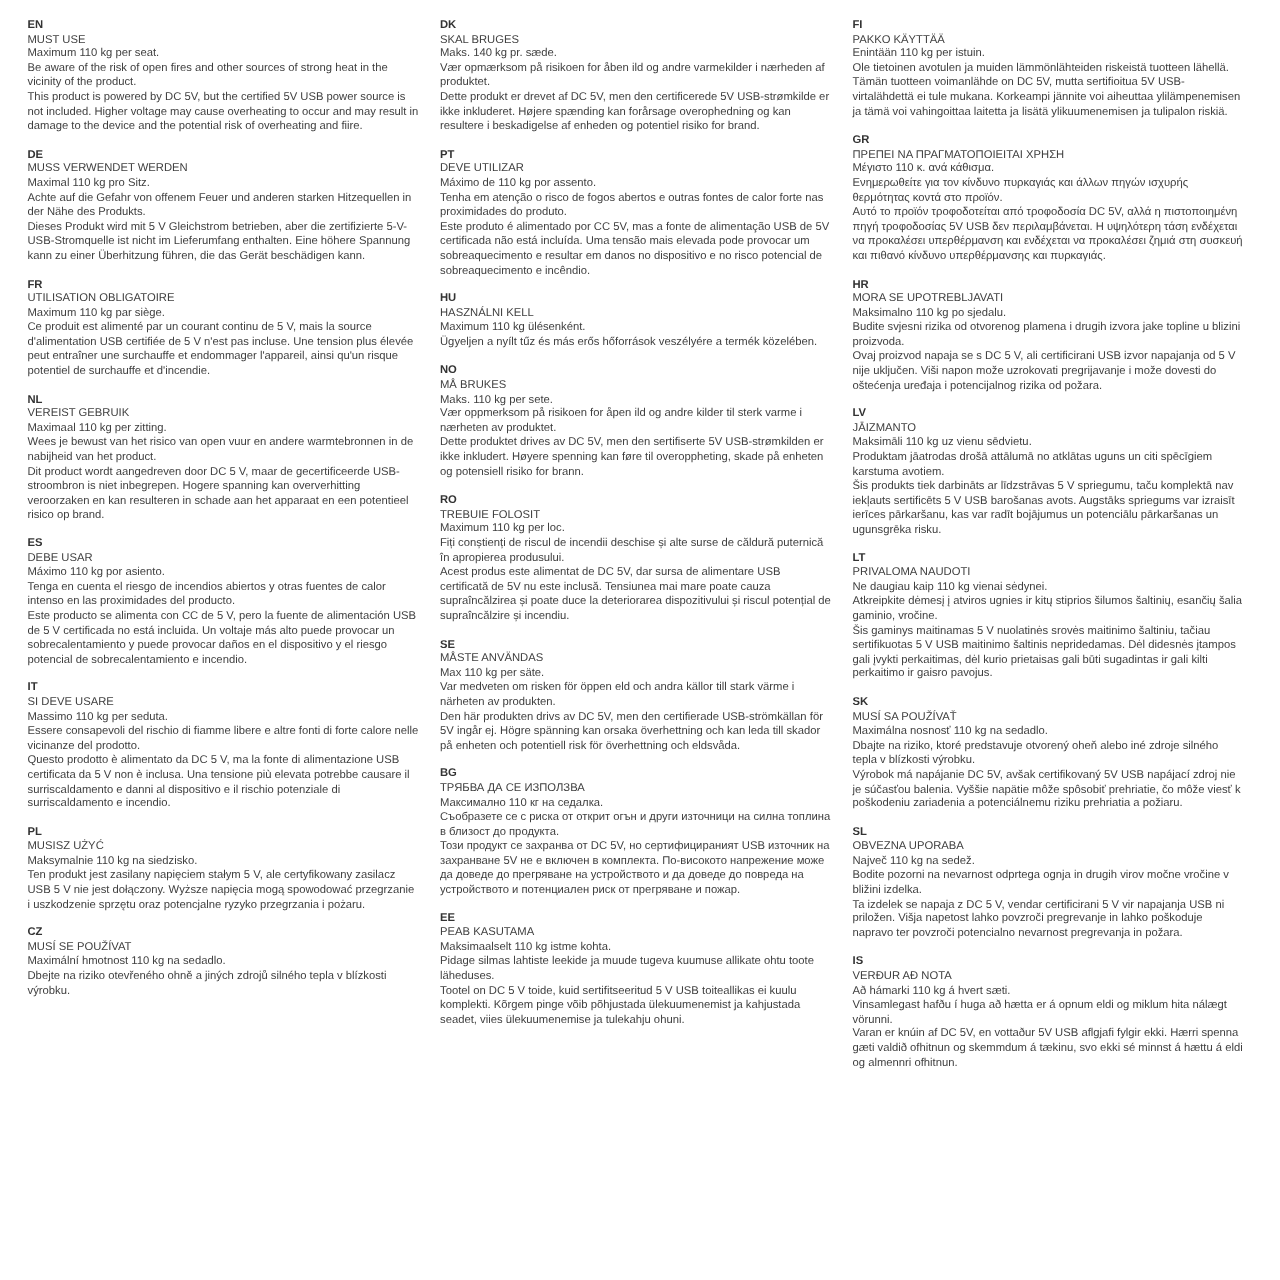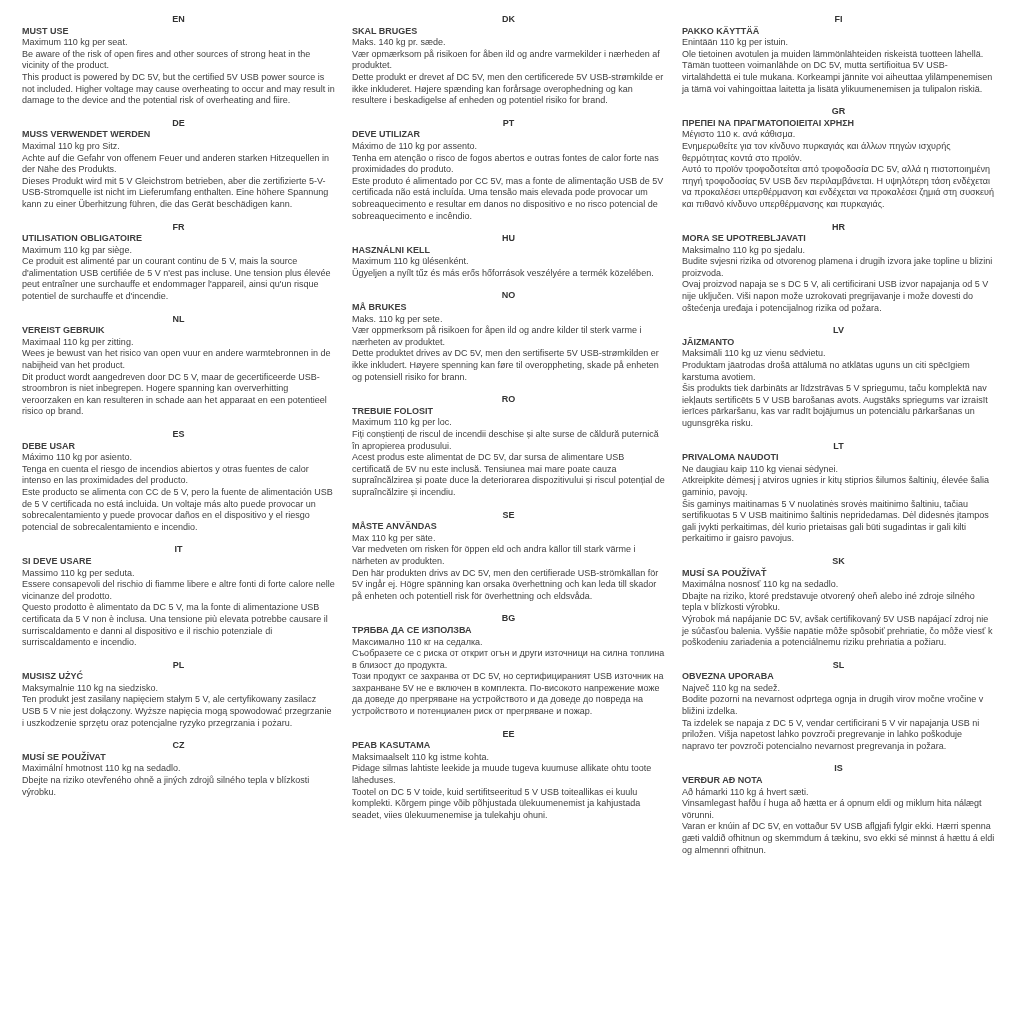--- a/index.html
+++ b/index.html
@@ -24,24 +24,23 @@
     flex: 0 0 313px;
     font-size: 9px;
     line-height: 11.6px;
   }
   .section {
     margin-bottom: 11px;
   }
   .code {
     font-weight: bold;
     color: #333333;
-    text-align: center;
   }
   .title {
-    font-weight: bold;
+    font-weight: normal;
   }
   .para {
     margin: 0;
   }
 </style>
 </head>
 <body>
 
 <div class="page">
   <div class="col">
@@ -182,21 +181,21 @@
         <div class="code">LV</div>
         <div class="title">JĀIZMANTO</div>
         <div class="para">Maksimāli 110 kg uz vienu sēdvietu.</div>
         <div class="para">Produktam jāatrodas drošā attālumā no atklātas uguns un citi spēcīgiem karstuma avotiem.</div>
         <div class="para">Šis produkts tiek darbināts ar līdzstrāvas 5 V spriegumu, taču komplektā nav iekļauts sertificēts 5 V USB barošanas avots. Augstāks spriegums var izraisīt ierīces pārkaršanu, kas var radīt bojājumus un potenciālu pārkaršanas un ugunsgrēka risku.</div>
       </div>
       <div class="section">
         <div class="code">LT</div>
         <div class="title">PRIVALOMA NAUDOTI</div>
         <div class="para">Ne daugiau kaip 110 kg vienai sėdynei.</div>
-        <div class="para">Atkreipkite dėmesį į atviros ugnies ir kitų stiprios šilumos šaltinių, élevée šalia gaminio, pavojų.</div>
+        <div class="para">Atkreipkite dėmesį į atviros ugnies ir kitų stiprios šilumos šaltinių, esančių šalia gaminio, vročine.</div>
         <div class="para">Šis gaminys maitinamas 5 V nuolatinės srovės maitinimo šaltiniu, tačiau sertifikuotas 5 V USB maitinimo šaltinis nepridedamas. Dėl didesnės įtampos gali įvykti perkaitimas, dėl kurio prietaisas gali būti sugadintas ir gali kilti perkaitimo ir gaisro pavojus.</div>
       </div>
       <div class="section">
         <div class="code">SK</div>
         <div class="title">MUSÍ SA POUŽÍVAŤ</div>
         <div class="para">Maximálna nosnosť 110 kg na sedadlo.</div>
         <div class="para">Dbajte na riziko, ktoré predstavuje otvorený oheň alebo iné zdroje silného tepla v blízkosti výrobku.</div>
         <div class="para">Výrobok má napájanie DC 5V, avšak certifikovaný 5V USB napájací zdroj nie je súčasťou balenia. Vyššie napätie môže spôsobiť prehriatie, čo môže viesť k poškodeniu zariadenia a potenciálnemu riziku prehriatia a požiaru.</div>
       </div>
       <div class="section">

